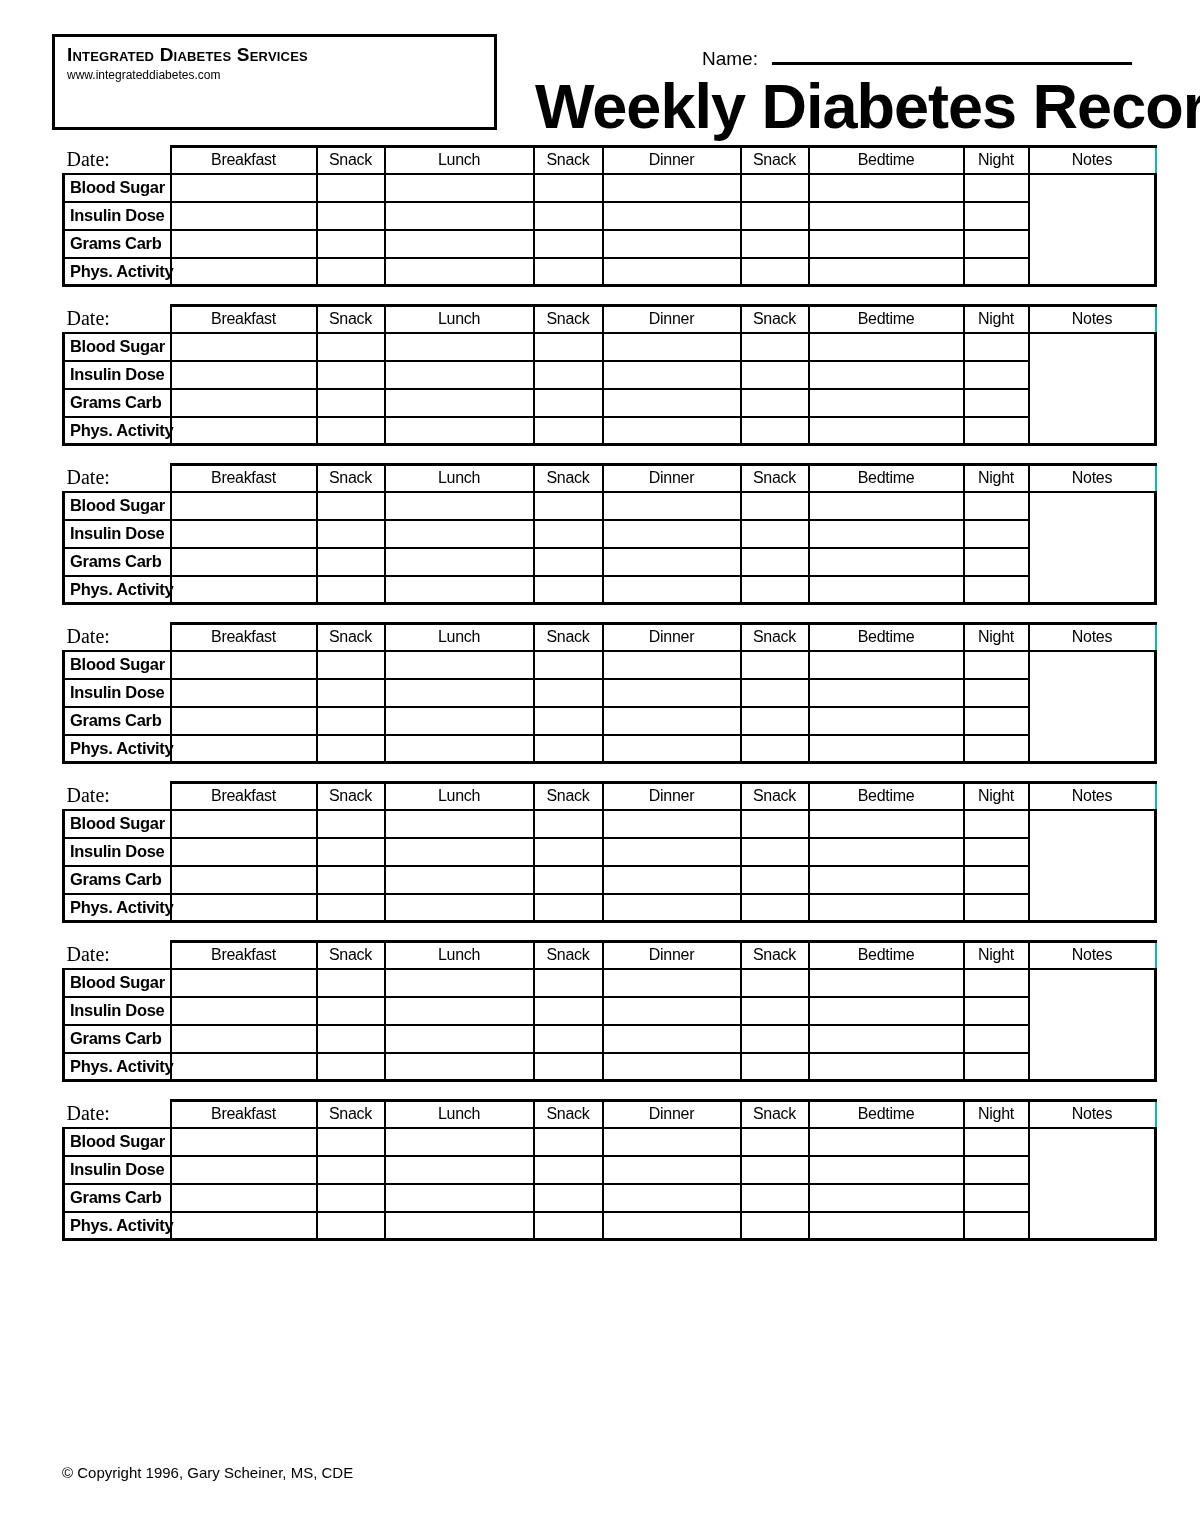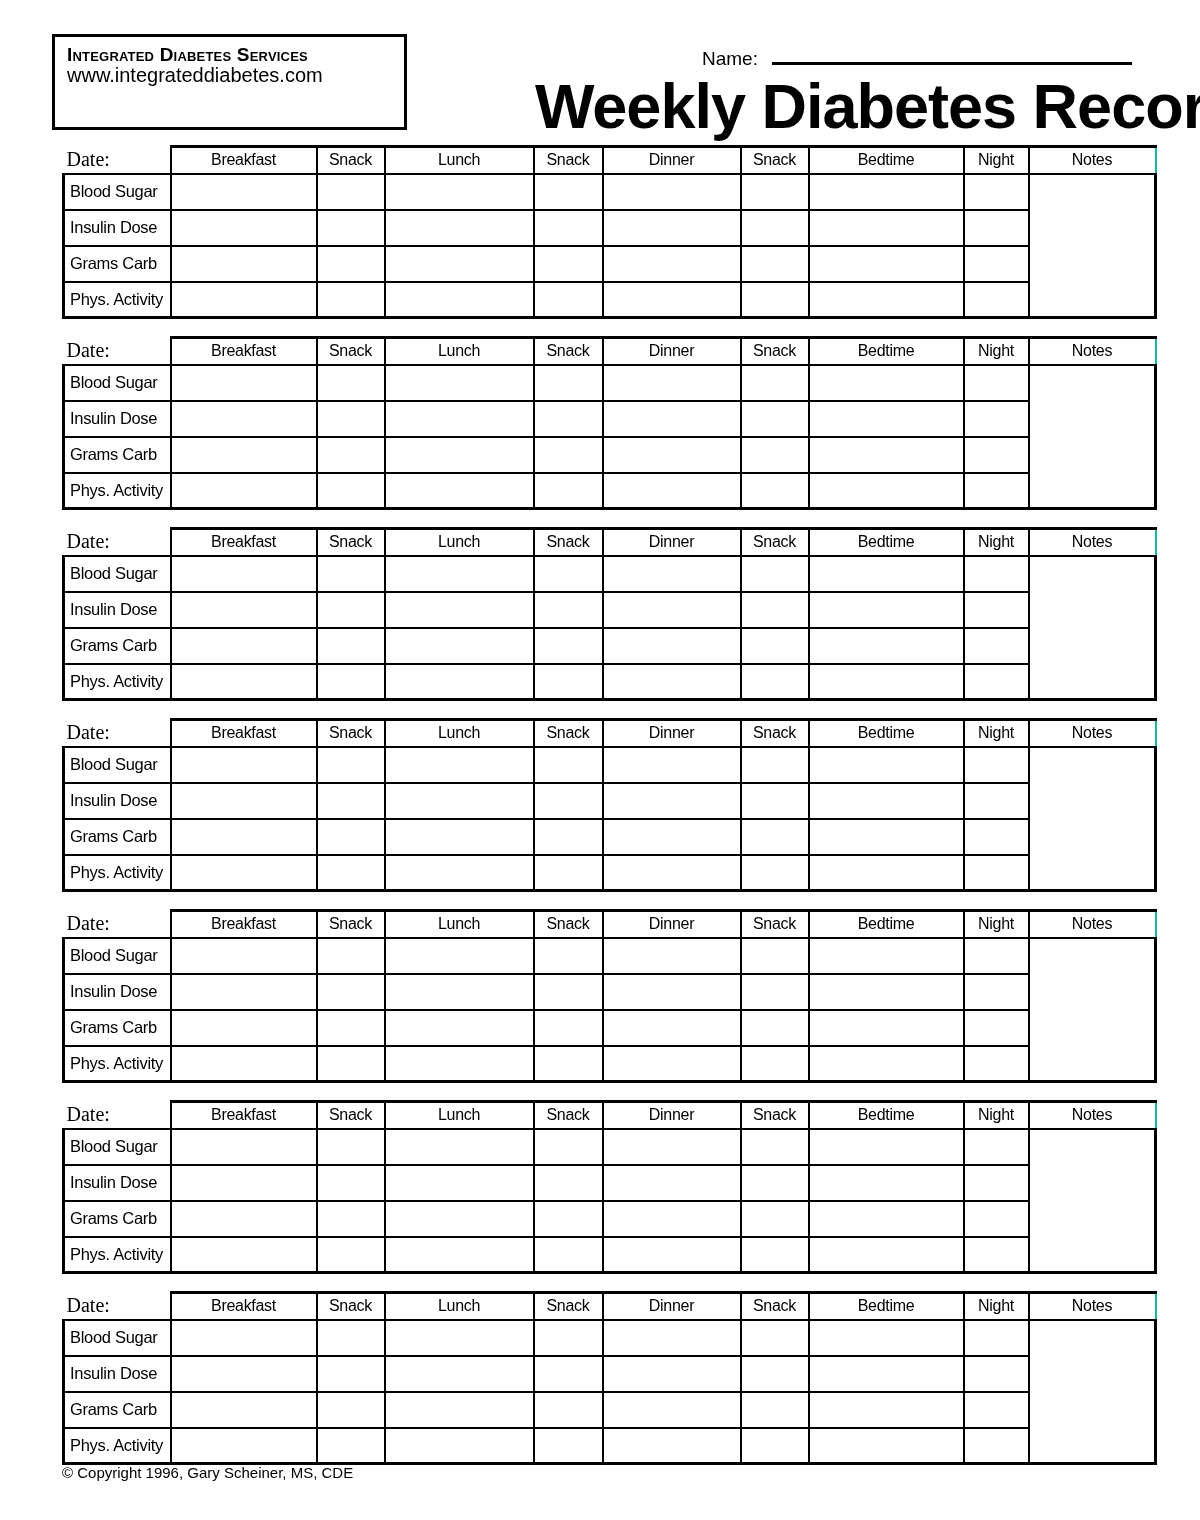--- a/index.html
+++ b/index.html
@@ -8,33 +8,33 @@
     background: #ffffff;
     position: relative;
     font-family: "Liberation Sans", sans-serif;
     color: #000;
     overflow: hidden;
   }
 
   
   .clinic-box {
     position: absolute; left: 52px; top: 34px;
-    width: 355px; height: 96px;
+    width: 445px; height: 96px;
     border: 3px solid #000;
     box-sizing: border-box;
     padding: 6px 0 0 12px;
   }
   .clinic-name {
     font-weight: bold;
     font-variant: small-caps;
     font-size: 19px;
     line-height: 23px;
     letter-spacing: 0.2px;
   }
-  .clinic-line { font-size: 20px; line-height: 19px; }
+  .clinic-line { font-size: 12px; line-height: 19px; }
   .clinic-line .b { font-weight: bold; }
   .fax-label { margin-left: 16px; }
 
   
   .name-label {
     position: absolute; left: 702px; top: 48px;
     font-size: 19px;
     text-align: right;
   }
   .name-line {
@@ -66,21 +66,21 @@
   col.c-snack1 { width: 68px; }
   col.c-lunch { width: 149px; }
   col.c-snack2 { width: 69px; }
   col.c-dinner { width: 138px; }
   col.c-snack3 { width: 68px; }
   col.c-bedtime { width: 155px; }
   col.c-night { width: 65px; }
   col.c-notes { width: 127px; }
 
   tr.hdr { height: 27px; }
-  tr.data { height: 36px; }
+  tr.data { height: 28px; font-weight: bold; }
 
   th.meal {
     border: 2px solid #000;
     border-top: 3px solid #000;
     font-weight: normal;
     font-size: 16px;
     letter-spacing: -0.3px;
     text-align: center;
     vertical-align: middle;
     padding: 0;

